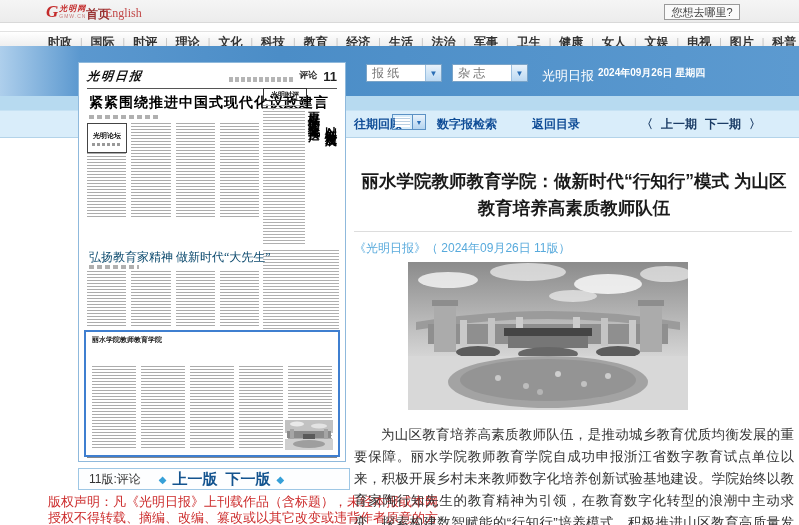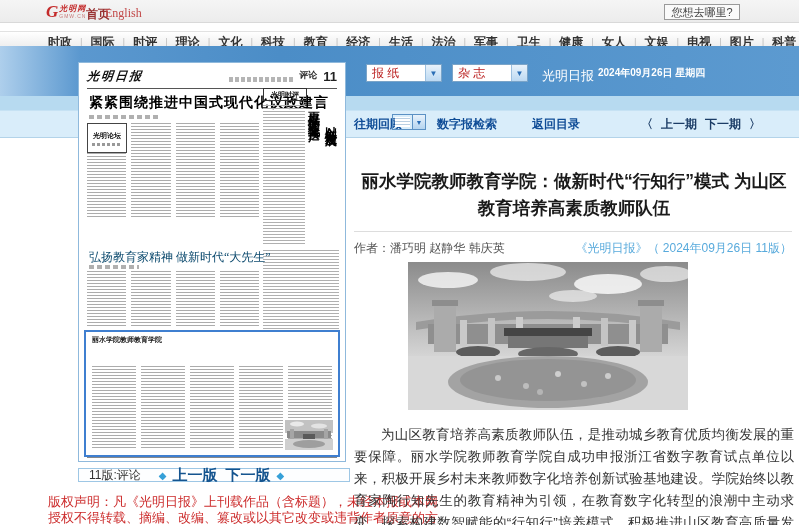--- a/index.html
+++ b/index.html
@@ -34,21 +34,21 @@
 
   
   #band-a { position:absolute; left:0; top:46px; width:799px; height:50px;
     background:linear-gradient(90deg,#aecfec 0%,#5b98cf 10%,#4b8dc7 35%,#5c9ad0 100%); }
   #band-b { position:absolute; left:0; top:96px; width:799px; height:14px; background:#b7daf0; }
   #band-c { position:absolute; left:0; top:110px; width:799px; height:28px;
     background:#d9edfa; border-top:1px solid #c6e2f4; border-bottom:1px solid #b3d3e9; }
 
   .xp-select { position:absolute; top:64px; width:76px; height:18px; background:#fff;
     border:1px solid #7aa4c8; display:flex; align-items:center; cursor:pointer; }
-  .xp-select .lbl { flex:1; font-size:12px; color:#b91c1c; padding-left:5px; white-space:nowrap; }
+  .xp-select .lbl { flex:1; font-size:12px; color:#737373; padding-left:5px; white-space:nowrap; }
   .xp-select .arrow { width:16px; height:16px; background:linear-gradient(#e8f2fb,#bcd9f2);
     border-left:1px solid #9cc0e0; color:#2a6db5; font-size:8px; display:flex;
     align-items:center; justify-content:center; }
   #select-paper { left:366px; }
   #select-magazine { left:452px; }
   #paper-name { position:absolute; left:542px; top:67px; font-size:13px; color:#fff; }
   #issue-date { position:absolute; left:598px; top:66px; font-size:10px; color:#fff; font-weight:bold; }
 
   .tb-link { position:absolute; top:116px; font-size:12px; font-weight:bold; color:#0f4c96;
     text-decoration:none; cursor:pointer; white-space:nowrap; }
@@ -118,21 +118,21 @@
   #hl-kicker { position:absolute; left:6px; top:3px; font-size:7px; font-weight:bold; color:#222;
     white-space:nowrap; }
   #hl-headline { position:absolute; left:0; top:14px; width:100%; text-align:center;
     font-family:"Liberation Serif",serif; font-weight:bold; font-size:11px; color:#000;
     white-space:nowrap; }
   #hl-cols { left:6px; top:34px; width:240px; height:82px; }
   #hl-photo { position:absolute; right:5px; bottom:5px; width:48px; height:30px; z-index:4; }
   #page-foot-rule { position:absolute; left:8px; right:8px; bottom:3px; height:1px; background:#888; }
 
   
-  #pager-box { position:absolute; left:78px; top:468px; width:272px; height:14px;
+  #pager-box { position:absolute; left:78px; top:468px; width:272px; height:22px;
     background:#fdfeff; border:1px solid #9ec7e5; display:flex; align-items:center;
     padding-left:10px; gap:4px; z-index:2; }
   #pager-current { font-size:12px; color:#333; margin-right:14px; }
   .diamond { color:#36a0d8; font-size:10px; }
   .pager-link { font-size:15px; font-weight:bold; color:#14548f; text-decoration:none;
     cursor:pointer; margin:0 2px; }
 
   
   #copyright { position:absolute; left:48px; top:494px; width:390px; font-size:13px;
     color:#cc2b2b; line-height:16px; }
@@ -308,21 +308,20 @@
   </div>
 
   <div id="copyright">
       <div>版权声明：凡《光明日报》上刊载作品（含标题），未经本报或本网</div>
       <div>授权不得转载、摘编、改编、篡改或以其它改变或违背作者原意的方</div>
     </div>
 
   <div id="article-title">丽水学院教师教育学院：做新时代“行知行”模式 为山区教育培养高素质教师队伍</div>
   <div id="title-rule"></div>
   <div id="author-row">
-    <span id="author">作者：潘巧明 赵静华 韩庆英</span>
     <span id="source">《光明日报》（ 2024年09月26日 11版）</span>
   </div>
 
   <svg id="article-photo" viewBox="0 0 280 148">
     <defs>
       <linearGradient id="skyg" x1="0" y1="0" x2="0" y2="1">
         <stop offset="0" stop-color="#8b8b8b"></stop>
         <stop offset="1" stop-color="#d6d6d6"></stop>
       </linearGradient>
     </defs>

